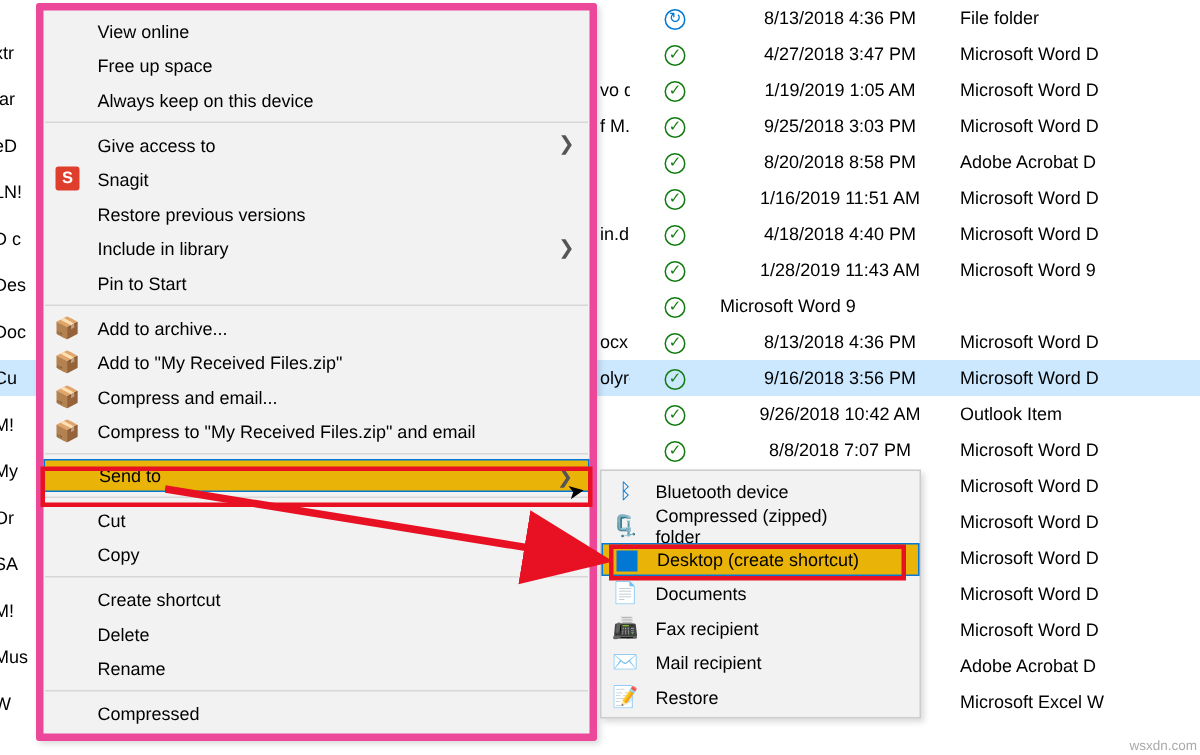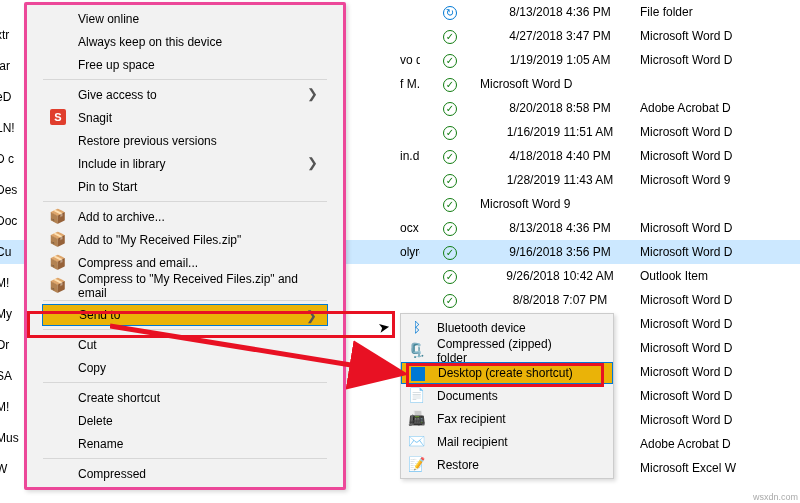--- a/index.html
+++ b/index.html
@@ -6,21 +6,21 @@
   html, body { width: 800px; height: 503px; overflow: hidden; background: #fff; position: relative; }
   .file-list { position: absolute; top: 0; left: 0; width: 800px; height: 503px; }
   .file-row { display: flex; align-items: center; height: 24px; white-space: nowrap; }
   .col-partial { width: 420px; overflow: hidden; text-align: left; padding-left: 400px; }
   .col-status { width: 60px; text-align: center; }
   .col-date { width: 160px; text-align: center; }
   .col-type { width: 160px; text-align: left; overflow: hidden; }
   .sync { display: inline-flex; width: 14px; height: 14px; border-radius: 50%; border: 1.5px solid #107C10; color:#107C10; align-items:center; justify-content:center; font-size:10px; line-height:1; }
   .sync.blue { border-color:#0078D4; color:#0078D4; }
   .row-sel { background: #cce8ff; }
-  .context-menu { position: absolute; top: 2px; left: 24px; width: 322px; background: #f2f2f2; border: 3px solid #ec4899; border-radius: 2px; box-shadow: 2px 2px 4px rgba(0,0,0,0.15); padding: 2px 15px; }
+  .context-menu { position: absolute; top: 2px; left: 24px; width: 374px; background: #f2f2f2; border: 5px solid #ec4899; border-radius: 2px; box-shadow: 2px 2px 4px rgba(0,0,0,0.15); padding: 2px 0; }
   .mi { display: flex; align-items: center; height: 23px; padding: 0 30px 0 36px; position: relative; cursor: default; }
   .mi.sep { height: 0; border-top: 1px solid #d7d7d7; margin: 3px 1px; padding: 0; }
   .mi .chev { position: absolute; right: 10px; top: 3px; font-size: 13px; color: #555; }
   .mi .ico { position: absolute; left: 8px; top: 3px; width: 16px; height: 16px; display:flex; align-items:center; justify-content:center; }
   .mi.sel { background: #eab308; border: 1px solid #0078D4; height:22px; }
   .redbox { position: absolute; border: 3px solid #e81123; pointer-events: none; }
   .redbox.r1 { top: 311px; left: 27px; width: 368px; height: 27px; }
   .redbox.r2 { top: 363px; left: 406px; width: 198px; height: 24px; }
   .arrow-svg { position: absolute; top: 310px; left: 110px; pointer-events: none; }
   .submenu { position: absolute; top: 313px; left: 400px; width: 214px; background: #f2f2f2; border: 1px solid #ccc; padding: 2px 0; box-shadow: 2px 2px 4px rgba(0,0,0,0.15); }
@@ -47,20 +47,21 @@
       </div>
       <div class="file-row">
         <div class="col-partial">vo d...</div>
         <div class="col-status"><span class="sync ">✓</span></div>
         <div class="col-date">1/19/2019 1:05 AM</div>
         <div class="col-type">Microsoft Word D</div>
       </div>
       <div class="file-row">
         <div class="col-partial">f M...</div>
         <div class="col-status"><span class="sync ">✓</span></div>
+        <div class="col-date">9/25/2018 3:03 PM</div>
         <div class="col-type">Microsoft Word D</div>
       </div>
       <div class="file-row">
         <div class="col-partial"></div>
         <div class="col-status"><span class="sync ">✓</span></div>
         <div class="col-date">8/20/2018 8:58 PM</div>
         <div class="col-type">Adobe Acrobat D</div>
       </div>
       <div class="file-row">
         <div class="col-partial"></div>
@@ -170,24 +171,24 @@
     <div style="height: 31px;">M!</div>
     <div style="height: 31px;">Mus</div>
     <div style="height: 31px;">W</div>
   </div>
 
 <div class="context-menu" id="ctx">
     <div class="mi">
       <span>View online</span>
     </div>
     <div class="mi">
+      <span>Free up space</span>
+    </div>
+    <div class="mi">
       <span>Always keep on this device</span>
-    </div>
-    <div class="mi">
-      <span>Free up space</span>
     </div>
     <div class="mi sep"></div>
     <div class="mi">
       <span>Give access to</span>
       <span class="chev">❯</span>
     </div>
     <div class="mi">
       <span class="ico">
         <span style="color:#fff;background:#e03e2d;width:16px;height:16px;border-radius:2px;display:inline-flex;align-items:center;justify-content:center;font-weight:bold;font-size:11px;">S</span>
       </span>

